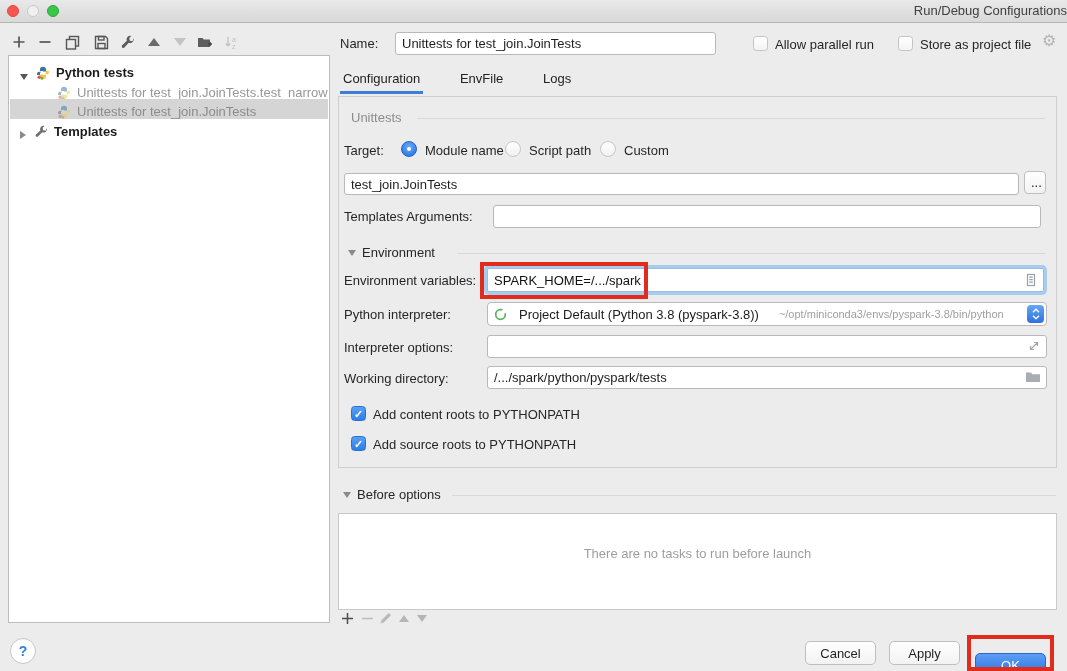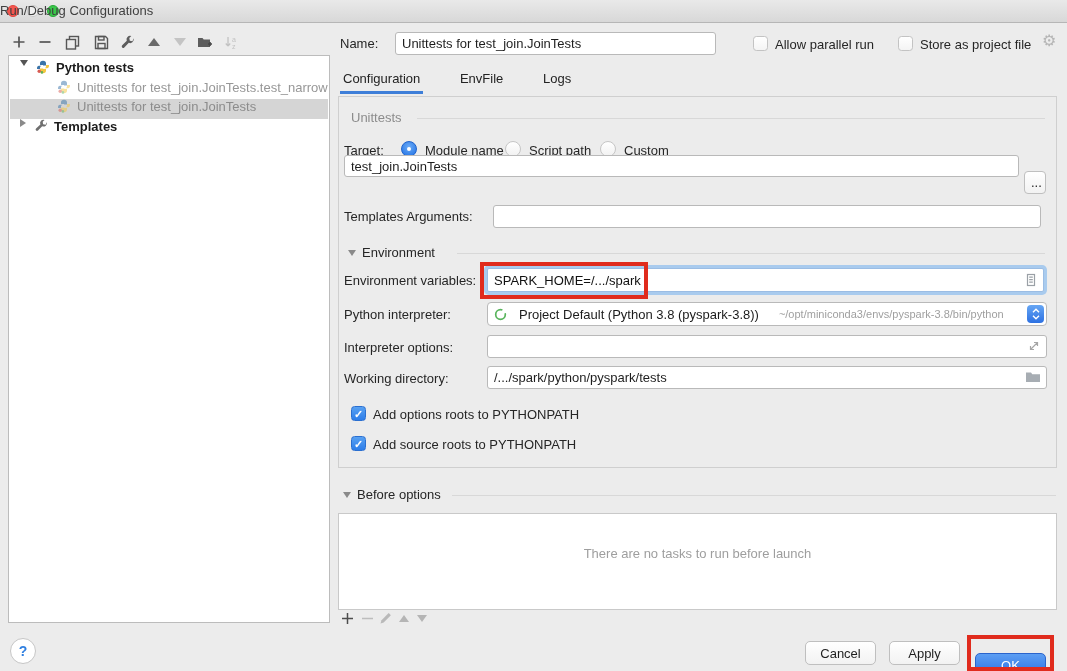--- a/index.html
+++ b/index.html
@@ -6,32 +6,32 @@
   body{
     width:1067px;height:671px;overflow:hidden;position:relative;
     background:#ececec;
     font-family:"Liberation Sans",sans-serif;font-size:13px;color:#222;
     -webkit-font-smoothing:antialiased;
   }
   .abs{position:absolute;}
   
   .titlebar{position:absolute;left:0;top:0;width:1067px;height:22px;
     background:linear-gradient(#e9e9e9,#d8d8d8);border-bottom:1px solid #b6b6b6;}
-  .title-text{position:absolute;left:0;top:0;width:100%;text-align:left;
+  .title-text{position:absolute;left:0;top:0;width:100%;text-align:right;
     line-height:22px;font-size:13px;color:#404040;}
   .tl{position:absolute;top:5px;width:12px;height:12px;border-radius:50%;box-sizing:border-box;}
   .tl.close{left:7px;background:#f6564f;border:1px solid #df4841;}
   .tl.min{left:27px;background:#f0f0f0;border:1px solid #c9c9c9;}
   .tl.max{left:47px;background:#39c74a;border:1px solid #2aa83a;}
   
   .tb-btn{position:absolute;top:31px;width:22px;height:22px;display:flex;align-items:center;justify-content:center;}
   
   .tree{position:absolute;left:8px;top:55px;width:322px;height:568px;background:#fff;
     border:1px solid #bcbcbc;box-sizing:border-box;overflow:hidden;}
-  .tree-row{position:absolute;left:1px;right:1px;height:20px;display:flex;align-items:flex-start;white-space:nowrap;overflow:hidden;}
+  .tree-row{position:absolute;left:1px;right:1px;height:20px;display:flex;align-items:flex-end;white-space:nowrap;overflow:hidden;}
   .tree-row .ic{margin-right:6px;flex:0 0 auto;}
   .tw-down{width:0;height:0;border-left:4px solid transparent;border-right:4px solid transparent;border-top:6px solid #555;margin-right:8px;}
   .tw-right{width:0;height:0;border-top:4px solid transparent;border-bottom:4px solid transparent;border-left:6px solid #8a8a8a;margin-right:8px;}
   .t-bold{font-weight:bold;color:#1c1c1c;}
   .t-gray{color:#979797;}
   
   .lbl{position:absolute;white-space:nowrap;color:#262626;}
   .field{position:absolute;background:#fff;border:1px solid #b9b9b9;border-radius:3px;
     box-sizing:border-box;font:13px "Liberation Sans",sans-serif;color:#1e1e1e;padding:0 6px;outline:none;}
   .chk{position:absolute;width:15px;height:15px;border-radius:3.5px;box-sizing:border-box;}
@@ -192,21 +192,21 @@
     <span class="hline" style="left:78px;top:21px;width:628px"></span>
 
     <span class="lbl" style="left:5px;top:46px">Target:</span>
     <span class="radio on" style="left:62px;top:44px"></span>
     <span class="lbl" style="left:86px;top:46px">Module name</span>
     <span class="radio off" style="left:166px;top:44px"></span>
     <span class="lbl" style="left:190px;top:46px">Script path</span>
     <span class="radio off" style="left:261px;top:44px"></span>
     <span class="lbl" style="left:285px;top:46px">Custom</span>
 
-    <input class="field" style="left: 5px; top: 58px; width: 675px; height: 22px;" value="test_join.JoinTests">
+    <input class="field" style="left: 5px; top: 76px; width: 675px; height: 22px;" value="test_join.JoinTests">
     <button class="btn" style="left:685px;top:74px;width:22px;height:23px;border-radius:4px">...</button>
 
     <span class="lbl" style="left:5px;top:112px">Templates Arguments:</span>
     <input class="field" style="left: 154px; top: 108px; width: 548px; height: 23px;" value="">
 
     <span class="sect-tri" style="left:9px;top:153px"></span>
     <span class="lbl" style="left:23px;top:148px">Environment</span>
     <span class="hline" style="left:118px;top:156px;width:588px"></span>
 
     <span class="lbl" style="left:5px;top:176px">Environment variables:</span>
@@ -240,21 +240,21 @@
         <path d="M3.5 10.5 10.5 3.5M7 3.5h3.5V7M7 10.5H3.5V7"></path>
       </svg>
 
     <span class="lbl" style="left:5px;top:274px">Working directory:</span>
     <input class="field" style="left: 148px; top: 269px; width: 560px; height: 23px; padding-right: 26px;" value="/.../spark/python/pyspark/tests">
     <svg class="abs" style="left:686px;top:273px" width="16" height="14" viewBox="0 0 16 14">
         <path d="M1 2.5h5l1.3 1.7H15V12H1z" fill="#a7adb3"></path>
       </svg>
 
     <span class="chk on" style="left:12px;top:309px">✓</span>
-    <span class="lbl" style="left:34px;top:310px">Add options roots to PYTHONPATH</span>
+    <span class="lbl" style="left:34px;top:310px">Add content roots to PYTHONPATH</span>
     <span class="chk on" style="left:12px;top:339px">✓</span>
     <span class="lbl" style="left:34px;top:340px">Add source roots to PYTHONPATH</span>
   </div>
 
   <span class="sect-tri" style="left:343px;top:492px"></span>
   <span class="lbl" style="left:357px;top:487px">Before options</span>
   <span class="hline" style="left:452px;top:495px;width:604px"></span>
 
   <div class="bl-panel">
     <div class="bl-empty">There are no tasks to run before launch</div>

